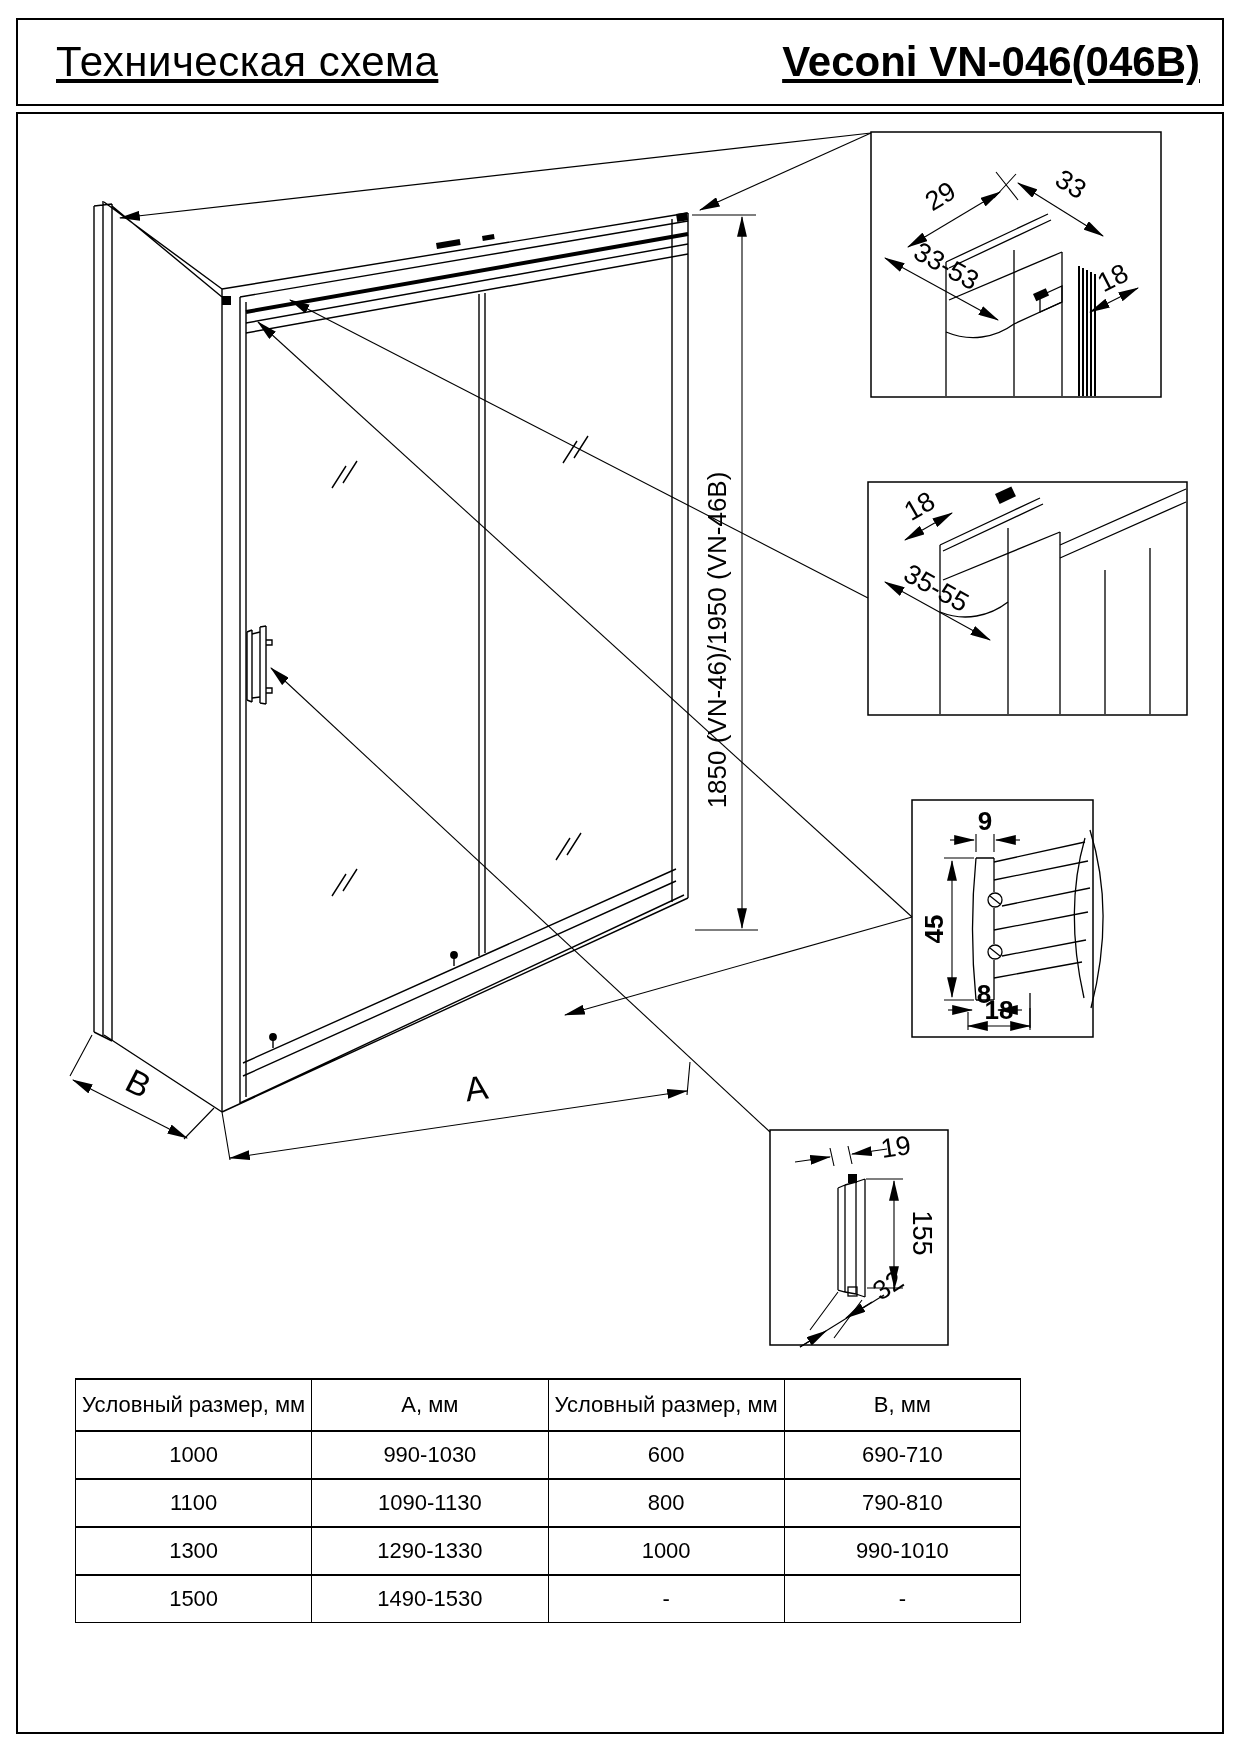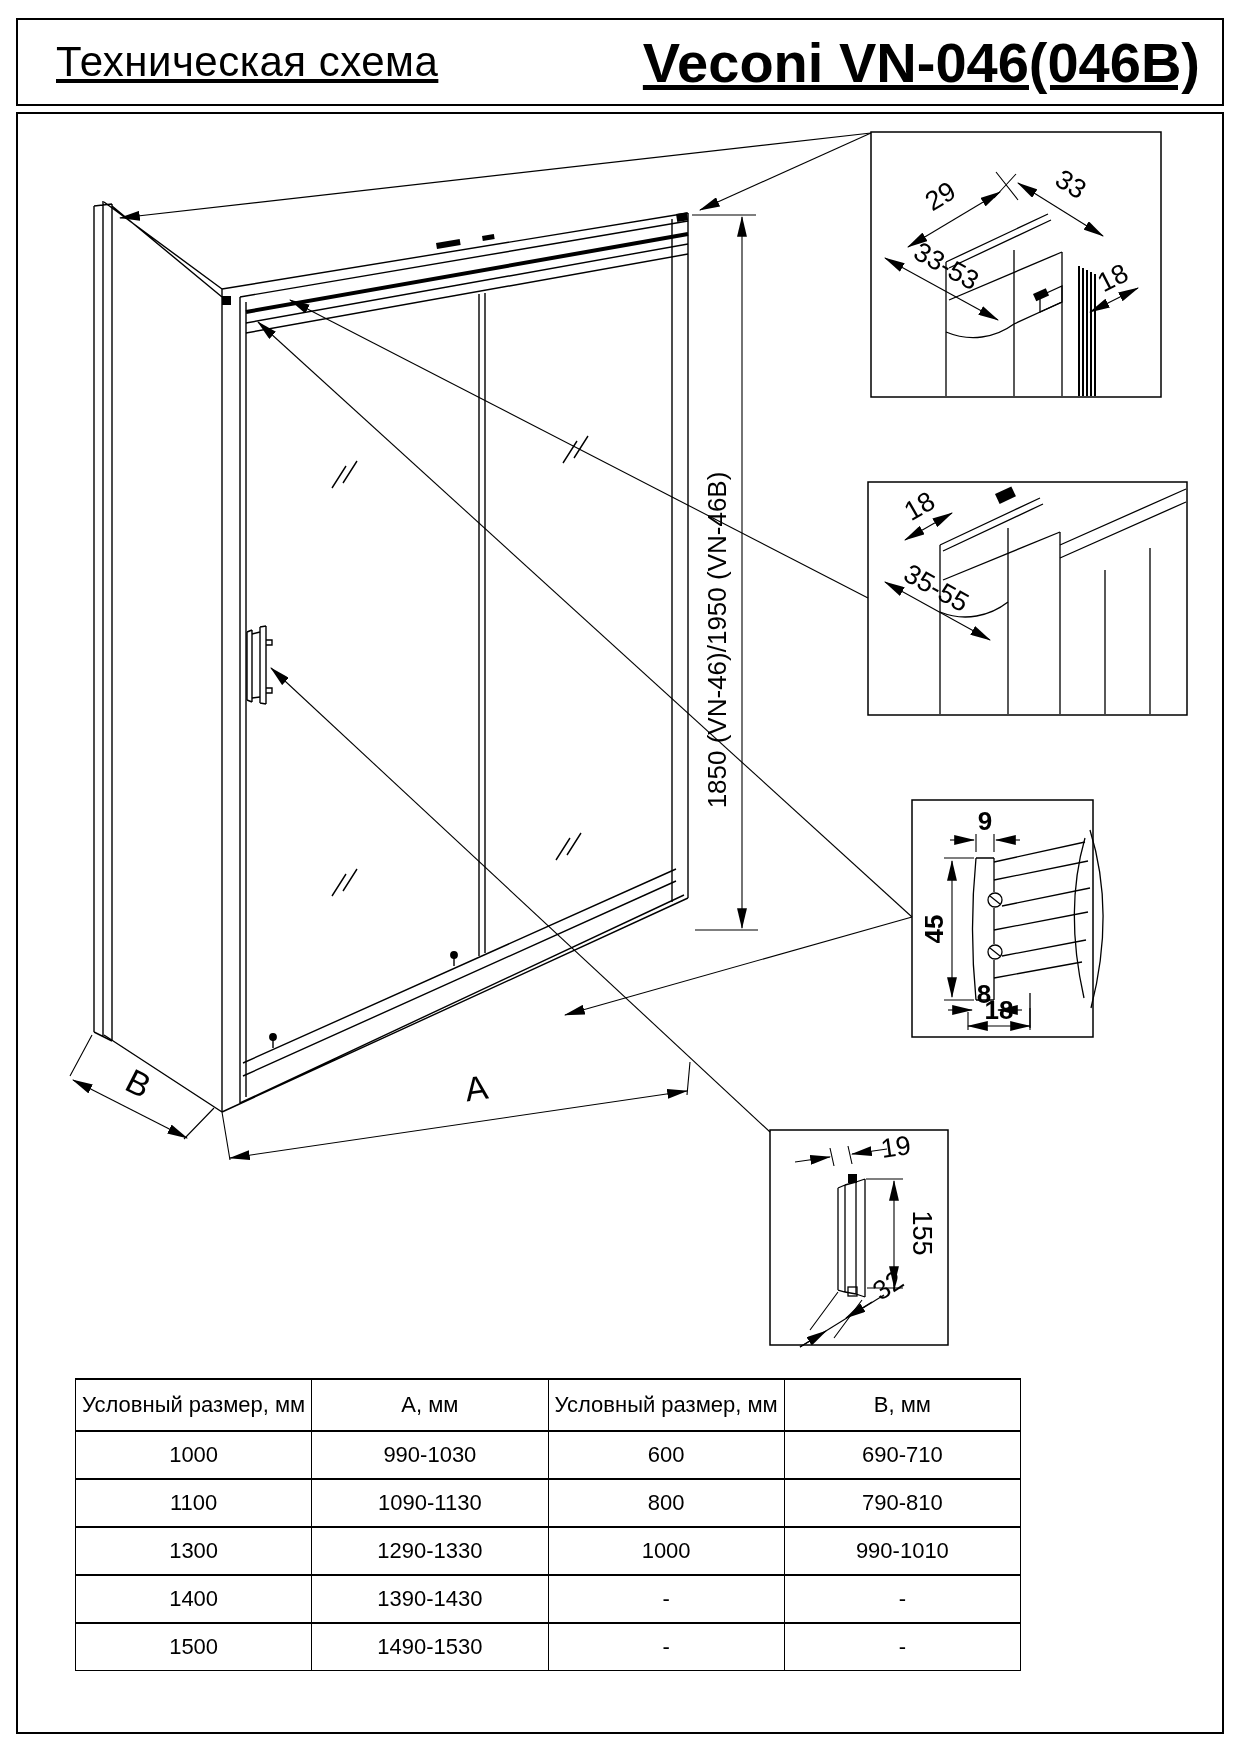--- a/index.html
+++ b/index.html
@@ -4,21 +4,21 @@
 <style>
   html,body{margin:0;padding:0;}
   body{
     width:1240px;height:1755px;background:#ffffff;position:relative;
     font-family:"Liberation Sans",sans-serif;color:#000;
     -webkit-font-smoothing:antialiased;
   }
   .box{position:absolute;border:2px solid #000;background:#fff;box-sizing:border-box;}
   #header-box{left:16px;top:18px;width:1208px;height:88px;display:flex;align-items:center;justify-content:space-between;padding:0 22px 0 38px;text-decoration:underline;}
   #header-title{font-size:42px;letter-spacing:0.5px;}
-  #header-product{font-size:56px;font-weight:bold;}
+  #header-product{font-size:42px;font-weight:bold;}
   #content-box{left:16px;top:112px;width:1208px;height:1622px;}
   #drawing-svg{position:absolute;left:0;top:0;width:1240px;height:1755px;pointer-events:none;}
   
   #size-table{position:absolute;left:75px;top:1378px;width:946px;border-collapse:collapse;table-layout:fixed;}
   #size-table th,#size-table td{
     border:1.6px solid #000;font-weight:normal;text-align:center;vertical-align:middle;
     font-size:22px;padding:0;height:46px;background:#fff;
   }
   #size-table th{height:50px;}
   #size-table tr{border-top:2px solid #000;}
@@ -231,25 +231,19 @@
         <td>800</td>
         <td>790-810</td>
     </tr>
     <tr>
       <td>1300</td>
         <td>1290-1330</td>
         <td>1000</td>
         <td>990-1010</td>
     </tr>
     <tr>
-      <td>1400</td>
-        <td>1390-1430</td>
-        <td>-</td>
-        <td>-</td>
-    </tr>
-    <tr>
       <td>1500</td>
         <td>1490-1530</td>
         <td>-</td>
         <td>-</td>
     </tr>
   </tbody>
 </table>
 
 </body></html>

